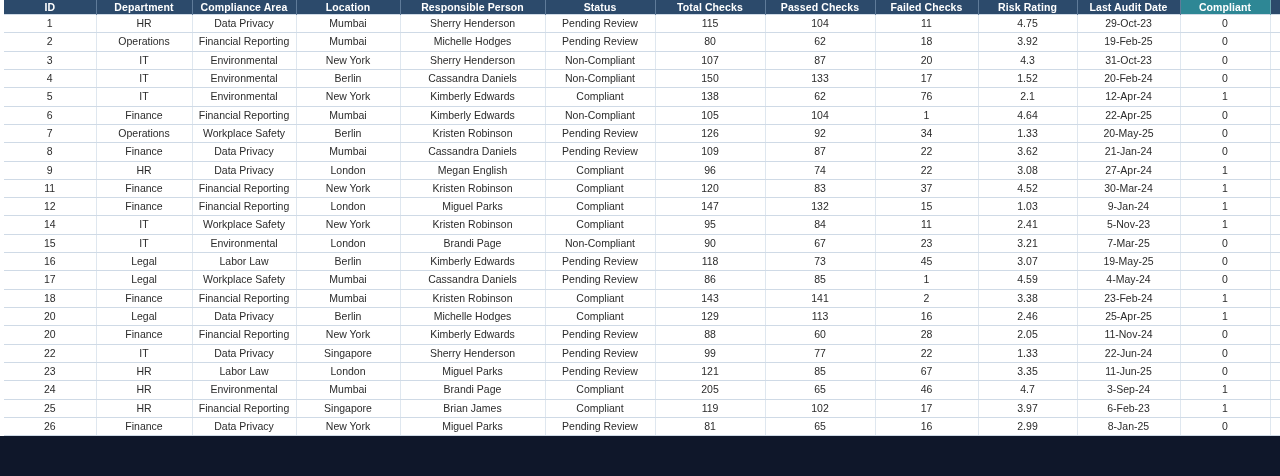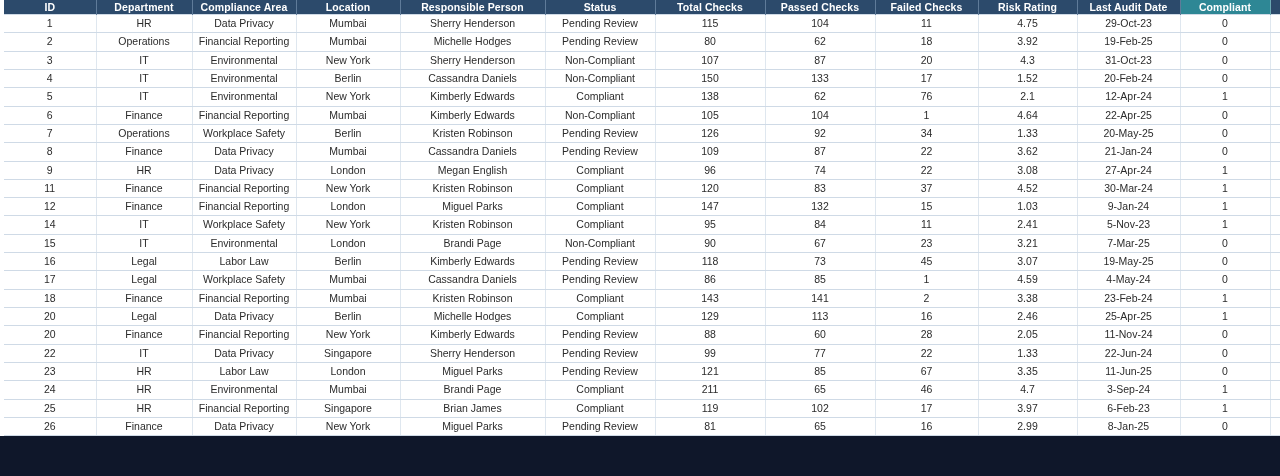--- a/index.html
+++ b/index.html
@@ -451,21 +451,21 @@
           <td class="edge-right"></td>
         </tr>
         <tr>
           <td class="edge-left"></td>
           <td>24</td>
           <td>HR</td>
           <td>Environmental</td>
           <td>Mumbai</td>
           <td>Brandi Page</td>
           <td>Compliant</td>
-          <td>211</td>
+          <td>205</td>
           <td>65</td>
           <td>46</td>
           <td>4.7</td>
           <td>3-Sep-24</td>
           <td>1</td>
           <td class="edge-right"></td>
         </tr>
         <tr>
           <td class="edge-left"></td>
           <td>25</td>

